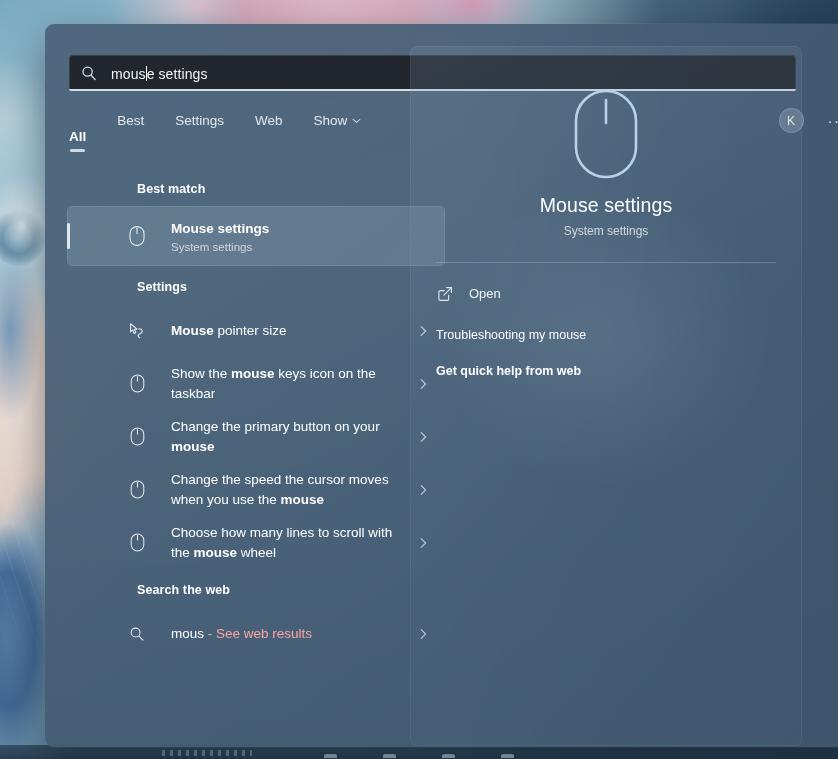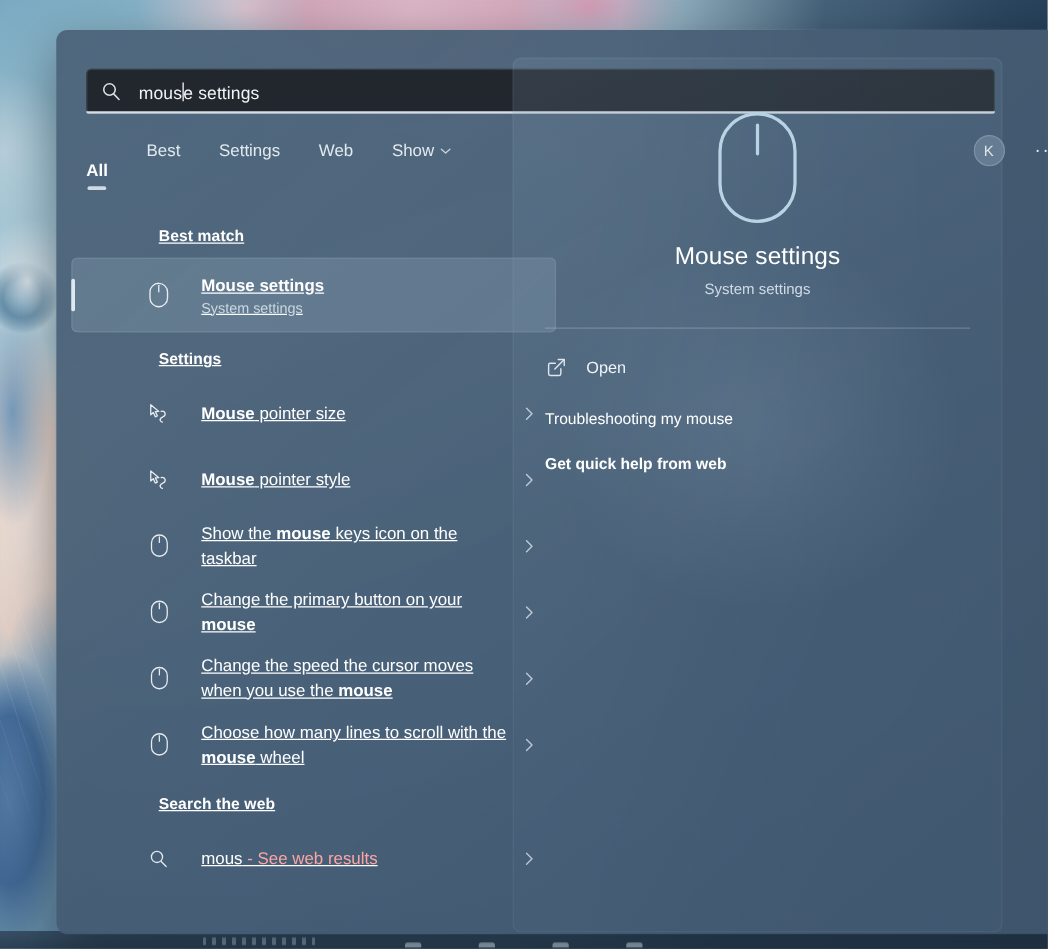--- a/index.html
+++ b/index.html
@@ -201,23 +201,22 @@
     line-height: 1;
     padding: 4px 2px;
   }
 
   
   #results {
     position: absolute;
     left: 0; top: 140px;
     width: 400px;
     bottom: 0;
-    padding-left: 12px;
+    padding-left: 22px;
     overflow: hidden;
-    text-decoration: underline;
   }
   .section-title {
     font-size: 12.5px;
     font-weight: 700;
     color: #ffffff;
     padding: 0 0 0 70px;
     margin: 14px 0 10px 0;
     letter-spacing: .1px;
   }
   #results .section-title:first-child { margin-top: 18px; }
@@ -426,35 +425,20 @@
             </span>
             <span class="row-text"><span class="row-title"><b>Mouse</b><span> pointer size</span></span></span>
             <span class="chev-right">
               <svg viewBox="0 0 8 13" width="7" height="12" fill="none" stroke="#dde5ec" stroke-width="1.3" stroke-linecap="round" stroke-linejoin="round">
                 <polyline points="1.4,1.4 6.4,6.5 1.4,11.6"></polyline>
               </svg>
             </span>
           </div>
           <div class="result-row">
             <span class="row-icon">
-              <svg viewBox="0 0 22 22" width="19" height="19" fill="none" stroke="#eef3f7" stroke-width="1.2" stroke-linejoin="round" stroke-linecap="round">
-                <path d="M3 3.2 L3 12.6 L5.4 10.4 L7.2 14.4 L9.1 13.5 L7.3 9.6 L10.5 9.4 Z"></path>
-                <path d="M12.6 9.3 c1.6-.5 3.1.2 3.6 1.6 c.5 1.5-.4 3-2 3.6 c-1.3.5-2.2 1.2-2.4 2.3"></path>
-                <path d="M11.8 16.8 c-.2 1.3.6 2.3 2 2.5"></path>
-              </svg>
-            </span>
-            <span class="row-text"><span class="row-title"><b>Mouse</b><span> pointer style</span></span></span>
-            <span class="chev-right">
-              <svg viewBox="0 0 8 13" width="7" height="12" fill="none" stroke="#dde5ec" stroke-width="1.3" stroke-linecap="round" stroke-linejoin="round">
-                <polyline points="1.4,1.4 6.4,6.5 1.4,11.6"></polyline>
-              </svg>
-            </span>
-          </div>
-          <div class="result-row">
-            <span class="row-icon">
               <svg viewBox="0 0 20 24" width="17" height="21" fill="none" stroke="#eef3f7" stroke-width="1.2">
                 <rect x="2.6" y="2" width="14.8" height="20" rx="7.4"></rect>
                 <line x1="10" y1="3.8" x2="10" y2="9" stroke-linecap="round"></line>
               </svg>
             </span>
             <span class="row-text"><span class="row-title"><span>Show the </span><b>mouse</b><span> keys icon on the taskbar</span></span></span>
             <span class="chev-right">
               <svg viewBox="0 0 8 13" width="7" height="12" fill="none" stroke="#dde5ec" stroke-width="1.3" stroke-linecap="round" stroke-linejoin="round">
                 <polyline points="1.4,1.4 6.4,6.5 1.4,11.6"></polyline>
               </svg>

